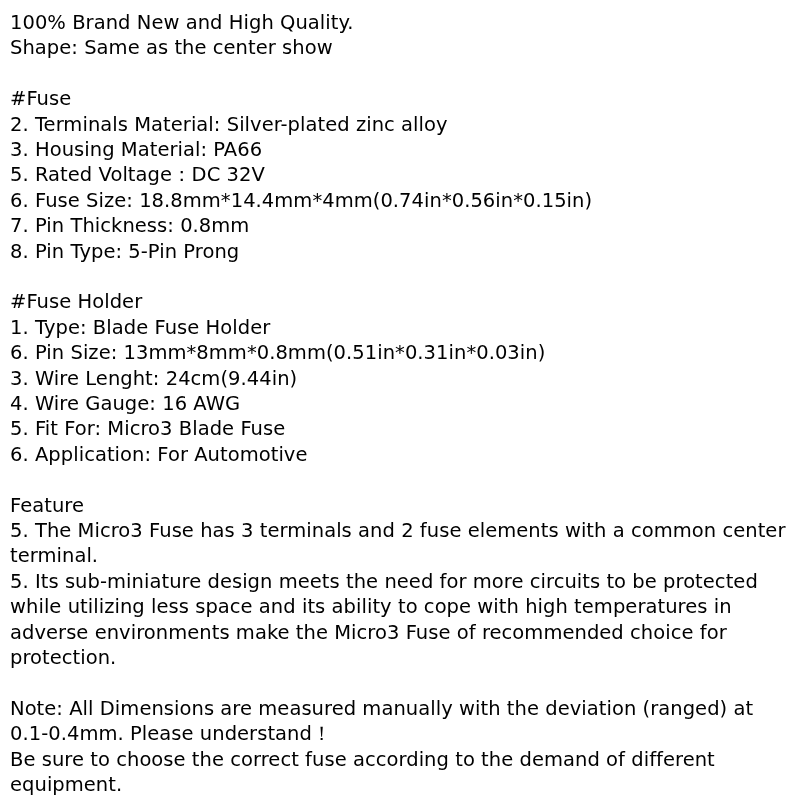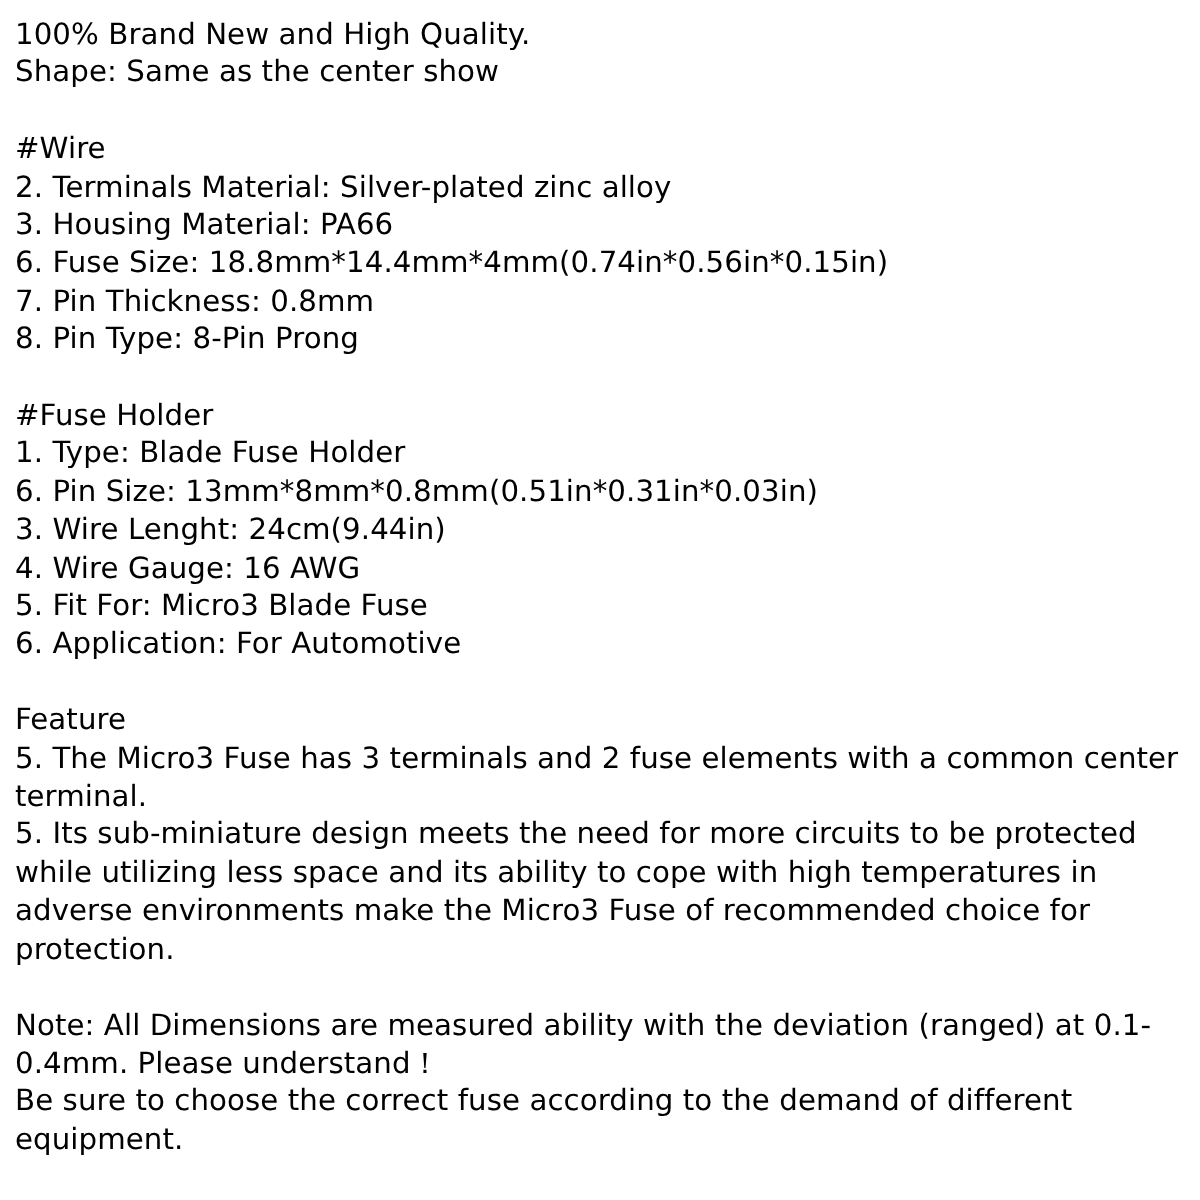--- a/index.html
+++ b/index.html
@@ -39,26 +39,27 @@
 
 <div class="page">
 
   <div class="block">
     <div class="line">100% Brand New and High Quality.</div>
     <div class="line">Shape: Same as the center show</div>
   </div>
   <div class="blank"></div>
 
   <div class="block">
-    <div class="line">#Wire</div>
+    <div class="line">#Fuse</div>
     <div class="line">2. Terminals Material: Silver-plated zinc alloy</div>
     <div class="line">3. Housing Material: PA66</div>
+    <div class="line">5. Rated Voltage：DC 32V</div>
     <div class="line">6. Fuse Size: 18.8mm*14.4mm*4mm(0.74in*0.56in*0.15in)</div>
     <div class="line">7. Pin Thickness: 0.8mm</div>
-    <div class="line">8. Pin Type: 8-Pin Prong</div>
+    <div class="line">8. Pin Type: 5-Pin Prong</div>
   </div>
   <div class="blank"></div>
 
   <div class="block">
     <div class="line">#Fuse Holder</div>
     <div class="line">1. Type: Blade Fuse Holder</div>
     <div class="line">6. Pin Size: 13mm*8mm*0.8mm(0.51in*0.31in*0.03in)</div>
     <div class="line">3. Wire Lenght: 24cm(9.44in)</div>
     <div class="line">4. Wire Gauge: 16 AWG</div>
     <div class="line">5. Fit For: Micro3 Blade Fuse</div>
@@ -67,17 +68,17 @@
   <div class="blank"></div>
 
   <div class="block">
     <div class="line">Feature</div>
     <div class="line">5. The Micro3 Fuse has 3 terminals and 2 fuse elements with a common center terminal.</div>
     <div class="line">5. Its sub-miniature design meets the need for more circuits to be protected while utilizing less space and its ability to cope with high temperatures in adverse environments make the Micro3 Fuse of recommended choice for protection.</div>
   </div>
   <div class="blank"></div>
 
   <div class="block">
-    <div class="line">Note: All Dimensions are measured ability with the deviation (ranged) at 0.1-0.4mm. Please understand！</div>
+    <div class="line">Note: All Dimensions are measured manually with the deviation (ranged) at 0.1-0.4mm. Please understand！</div>
     <div class="line">Be sure to choose the correct fuse according to the demand of different equipment.</div>
   </div>
 
 </div>
 
 </body></html>

